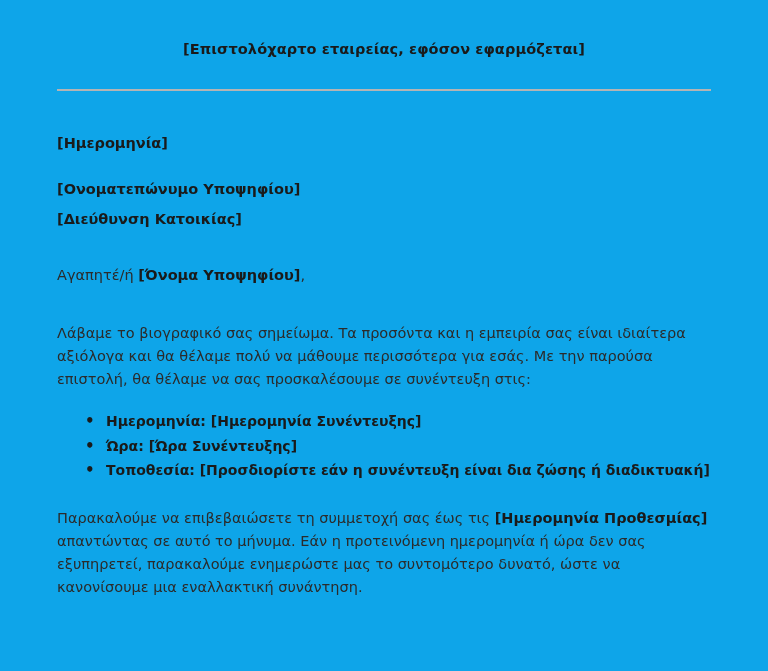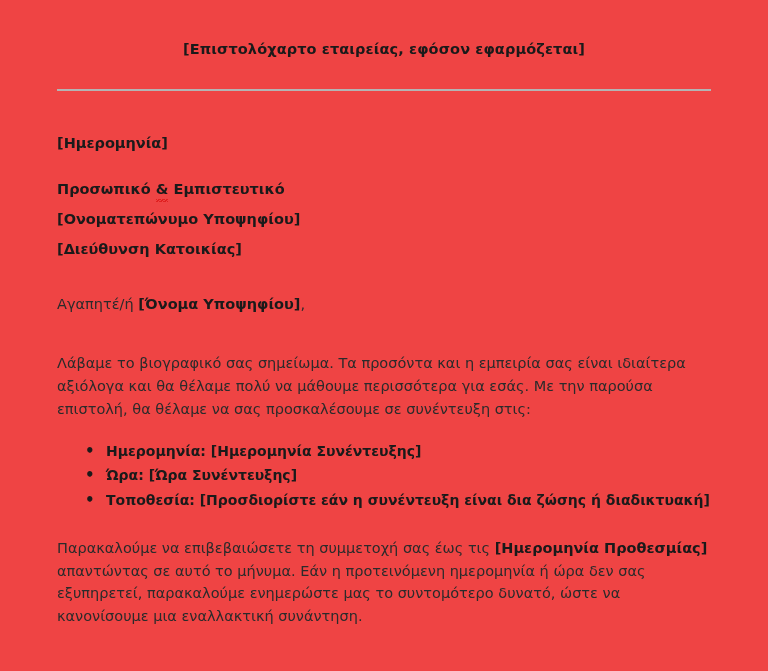--- a/index.html
+++ b/index.html
@@ -13,21 +13,21 @@
     overflow: hidden;
     font-family: "DejaVu Sans", "Liberation Sans", sans-serif;
     color: #2b2b2b;
     -webkit-font-smoothing: antialiased;
   }
 
   .page {
     position: relative;
     width: 768px;
     height: 671px;
-    background: #ef4444;
+    background: #0ea5e9;
     box-sizing: border-box;
   }
 
   .content {
     position: absolute;
     left: 57px;
     top: 0;
     width: 654px;
   }
 
@@ -153,21 +153,20 @@
 <div class="page">
   <div class="content">
 
     <div class="letterhead">[Επιστολόχαρτο εταιρείας, εφόσον εφαρμόζεται]</div>
 
     <hr class="rule">
 
     <div class="date-line">[Ημερομηνία]</div>
 
     <div class="addr-block">
-      <div class="addr-line"><span>Προσωπικό </span><span class="spellerror">&amp;</span><span> Εμπιστευτικό</span></div>
 
       <div class="addr-line">[Ονοματεπώνυμο Υποψηφίου]</div>
 
       <div class="addr-line">[Διεύθυνση Κατοικίας]</div>
     </div>
 
     <div class="salutation"><span>Αγαπητέ/ή </span><b>[Όνομα Υποψηφίου]</b><span>,</span></div>
 
     <div class="para">Λάβαμε το βιογραφικό σας σημείωμα. Τα προσόντα και η εμπειρία σας είναι ιδιαίτερα αξιόλογα και θα θέλαμε πολύ να μάθουμε περισσότερα για εσάς. Με την παρούσα επιστολή, θα θέλαμε να σας προσκαλέσουμε σε συνέντευξη στις:</div>
 

